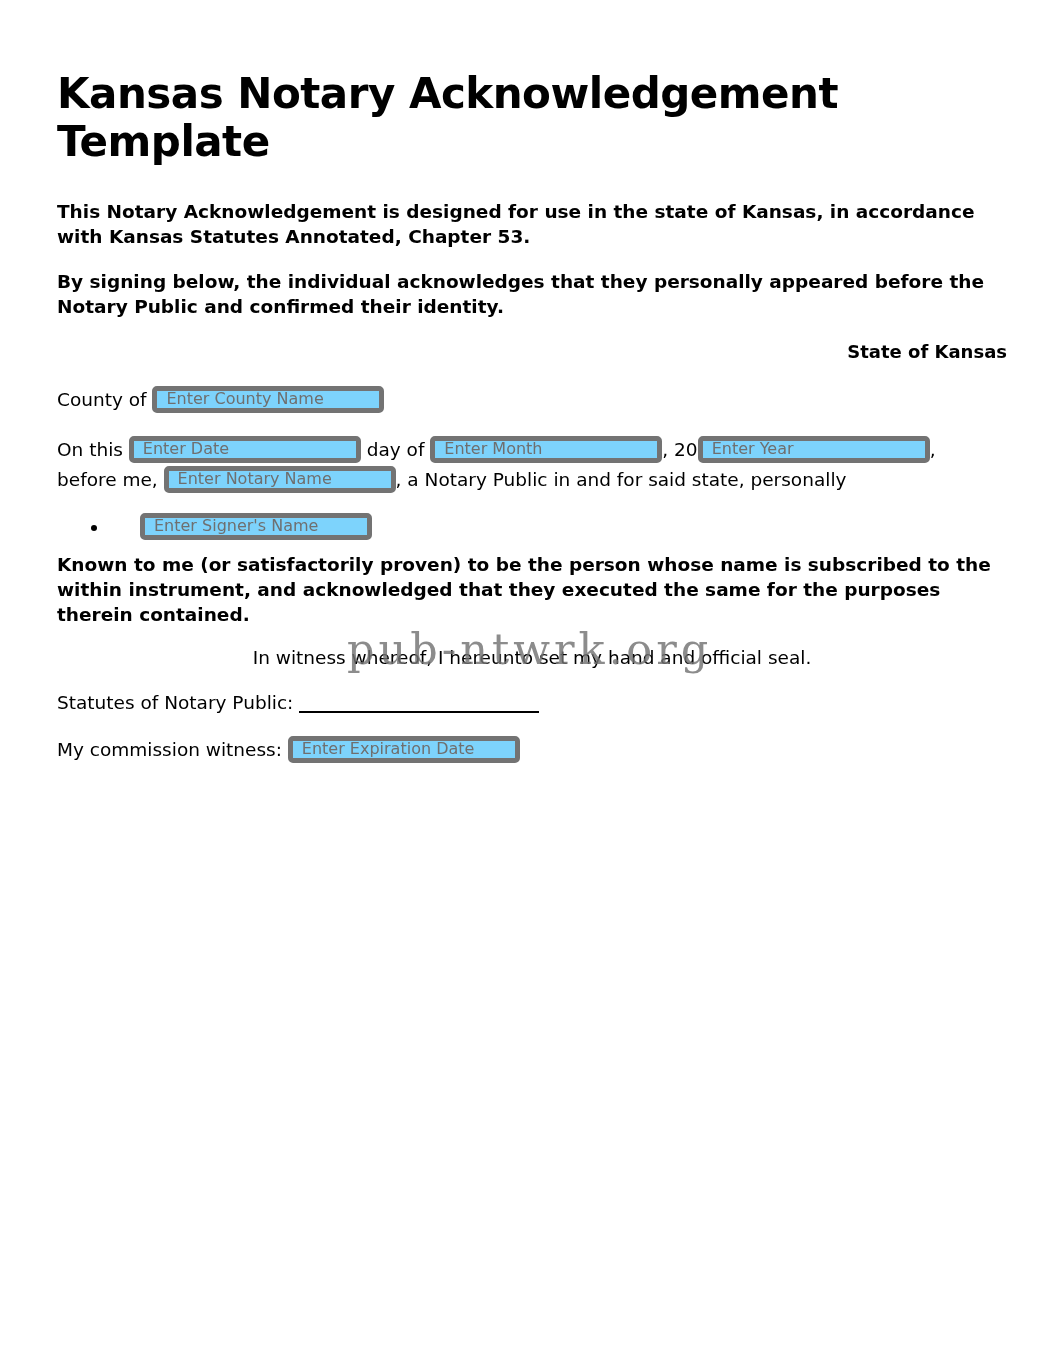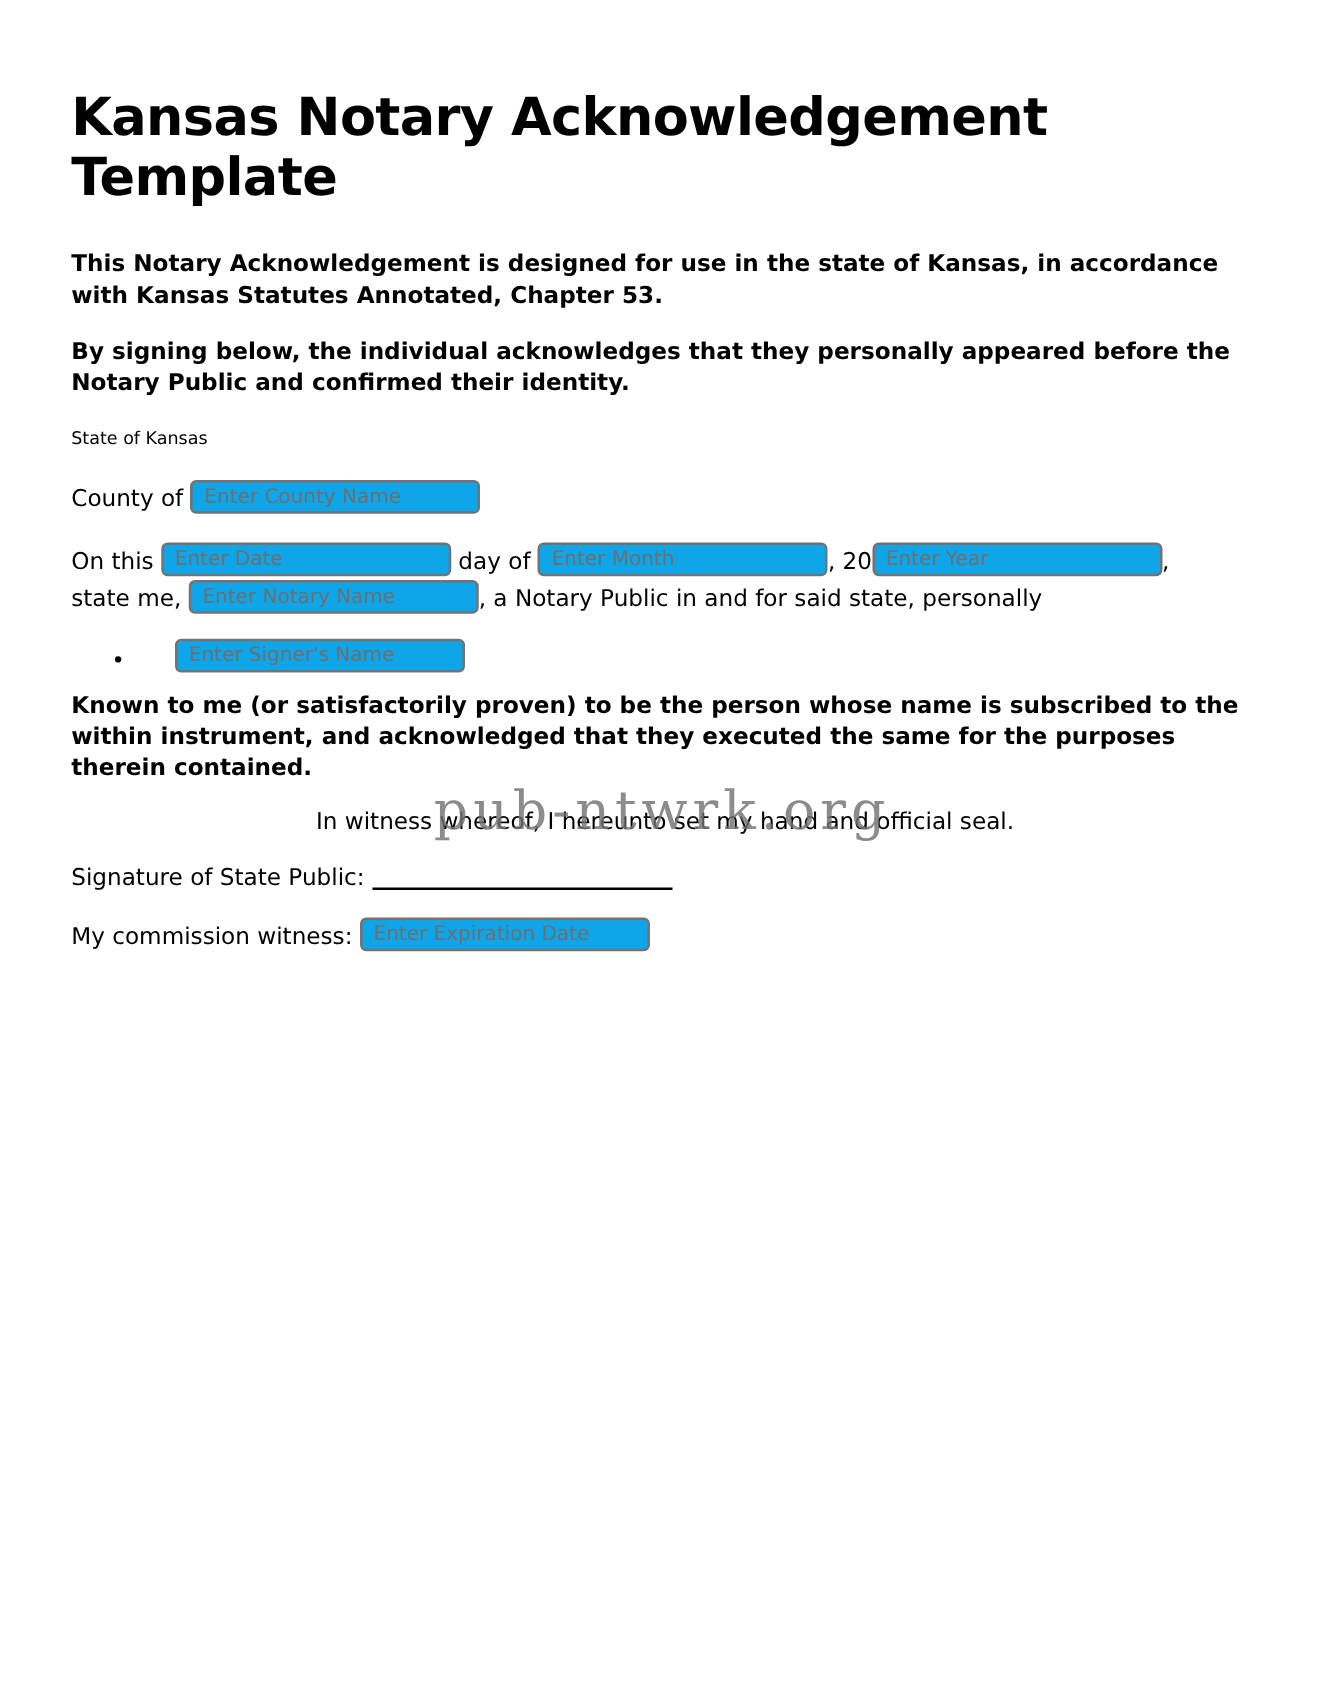--- a/index.html
+++ b/index.html
@@ -11,32 +11,32 @@
     overflow:hidden;
   }
   .page{width:950px;padding:70px 0 0 57px;box-sizing:content-box;}
 
   h1.title{
     font-size:42px;line-height:48px;margin:0 0 33px;
     font-weight:700;letter-spacing:-0.5px;
   }
   .para{font-size:18.5px;line-height:25px;margin:0 0 20px;font-weight:bold;}
   .para.known{margin-bottom:18px;}
-  h2.state{font-size:14px;line-height:25px;margin:0 0 21px;font-weight:400;}
+  h2.state{font-size:18px;line-height:25px;margin:0 0 21px;font-weight:700;text-align:right;}
 
   .row,.line,.chunk{white-space:pre-wrap;}
   .row{font-size:18.5px;line-height:30px;}
   .fields .line{font-size:18.5px;line-height:30px;}
   .row.county{margin-bottom:20px;}
   .fields{margin:0 0 17px;}
 
   input[type="text"]{
     width:232px;height:27px;box-sizing:border-box;
-    border:2px solid #737373;border-radius:5px;
-    background:#0ea5e9;padding:1px 9px 3px;
+    border:5px solid #737373;border-radius:5px;
+    background:#7dd3fc;padding:1px 9px 3px;
     font-family:"DejaVu Sans",sans-serif;font-size:16px;color:#444;
     vertical-align:middle;position:relative;top:-2px;outline:none;
   }
   input[type="text"]::placeholder{color:#6f6f6f;opacity:1;}
 
   ul.signer-list{list-style:disc;margin:0 0 10px;padding:0 0 0 52px;}
   ul.signer-list li{line-height:30px;font-size:18.5px;padding-left:31px;}
 
   .witness{position:relative;font-size:18.5px;line-height:25px;margin:0 0 20px;text-align:center;}
   .watermark{
@@ -63,28 +63,28 @@
   <p class="para">This Notary Acknowledgement is designed for use in the state of Kansas, in accordance<br>with Kansas Statutes Annotated, Chapter 53.</p>
 
   <p class="para">By signing below, the individual acknowledges that they personally appeared before the<br>Notary Public and confirmed their identity.</p>
 
   <h2 class="state">State of Kansas</h2>
 
   <div class="row county"><span class="chunk">County of </span><input type="text" placeholder="Enter County Name" style=""></div>
 
   <div class="fields">
     <div class="line"><span class="chunk">On this </span><input type="text" placeholder="Enter Date" style=""><span class="chunk"> day of </span><input type="text" placeholder="Enter Month" style=""><span class="chunk">, 20</span><input type="text" placeholder="Enter Year" style=""><span class="chunk">,</span></div>
-    <div class="line"><span class="chunk">state me, </span><input type="text" placeholder="Enter Notary Name" style=""><span class="chunk">, a Notary Public in and for said state, personally</span></div>
+    <div class="line"><span class="chunk">before me, </span><input type="text" placeholder="Enter Notary Name" style=""><span class="chunk">, a Notary Public in and for said state, personally</span></div>
   </div>
 
   <ul class="signer-list">
     <li><input type="text" placeholder="Enter Signer's Name" style=""></li>
   </ul>
 
   <p class="para known">Known to me (or satisfactorily proven) to be the person whose name is subscribed to the<br>within instrument, and acknowledged that they executed the same for the purposes<br>therein contained.</p>
 
   <div class="witness"><span class="chunk">In witness whereof, I hereunto set my hand and official seal.</span><span class="watermark">pub-ntwrk.org</span></div>
 
-  <div class="row signature"><span class="chunk">Signature of State Public: </span><span class="sig-line"></span></div>
+  <div class="row signature"><span class="chunk">Statutes of Notary Public: </span><span class="sig-line"></span></div>
 
   <div class="row commission"><span class="chunk">My commission witness: </span><input type="text" placeholder="Enter Expiration Date" style=""></div>
 
 </div>
 
 </body></html>

